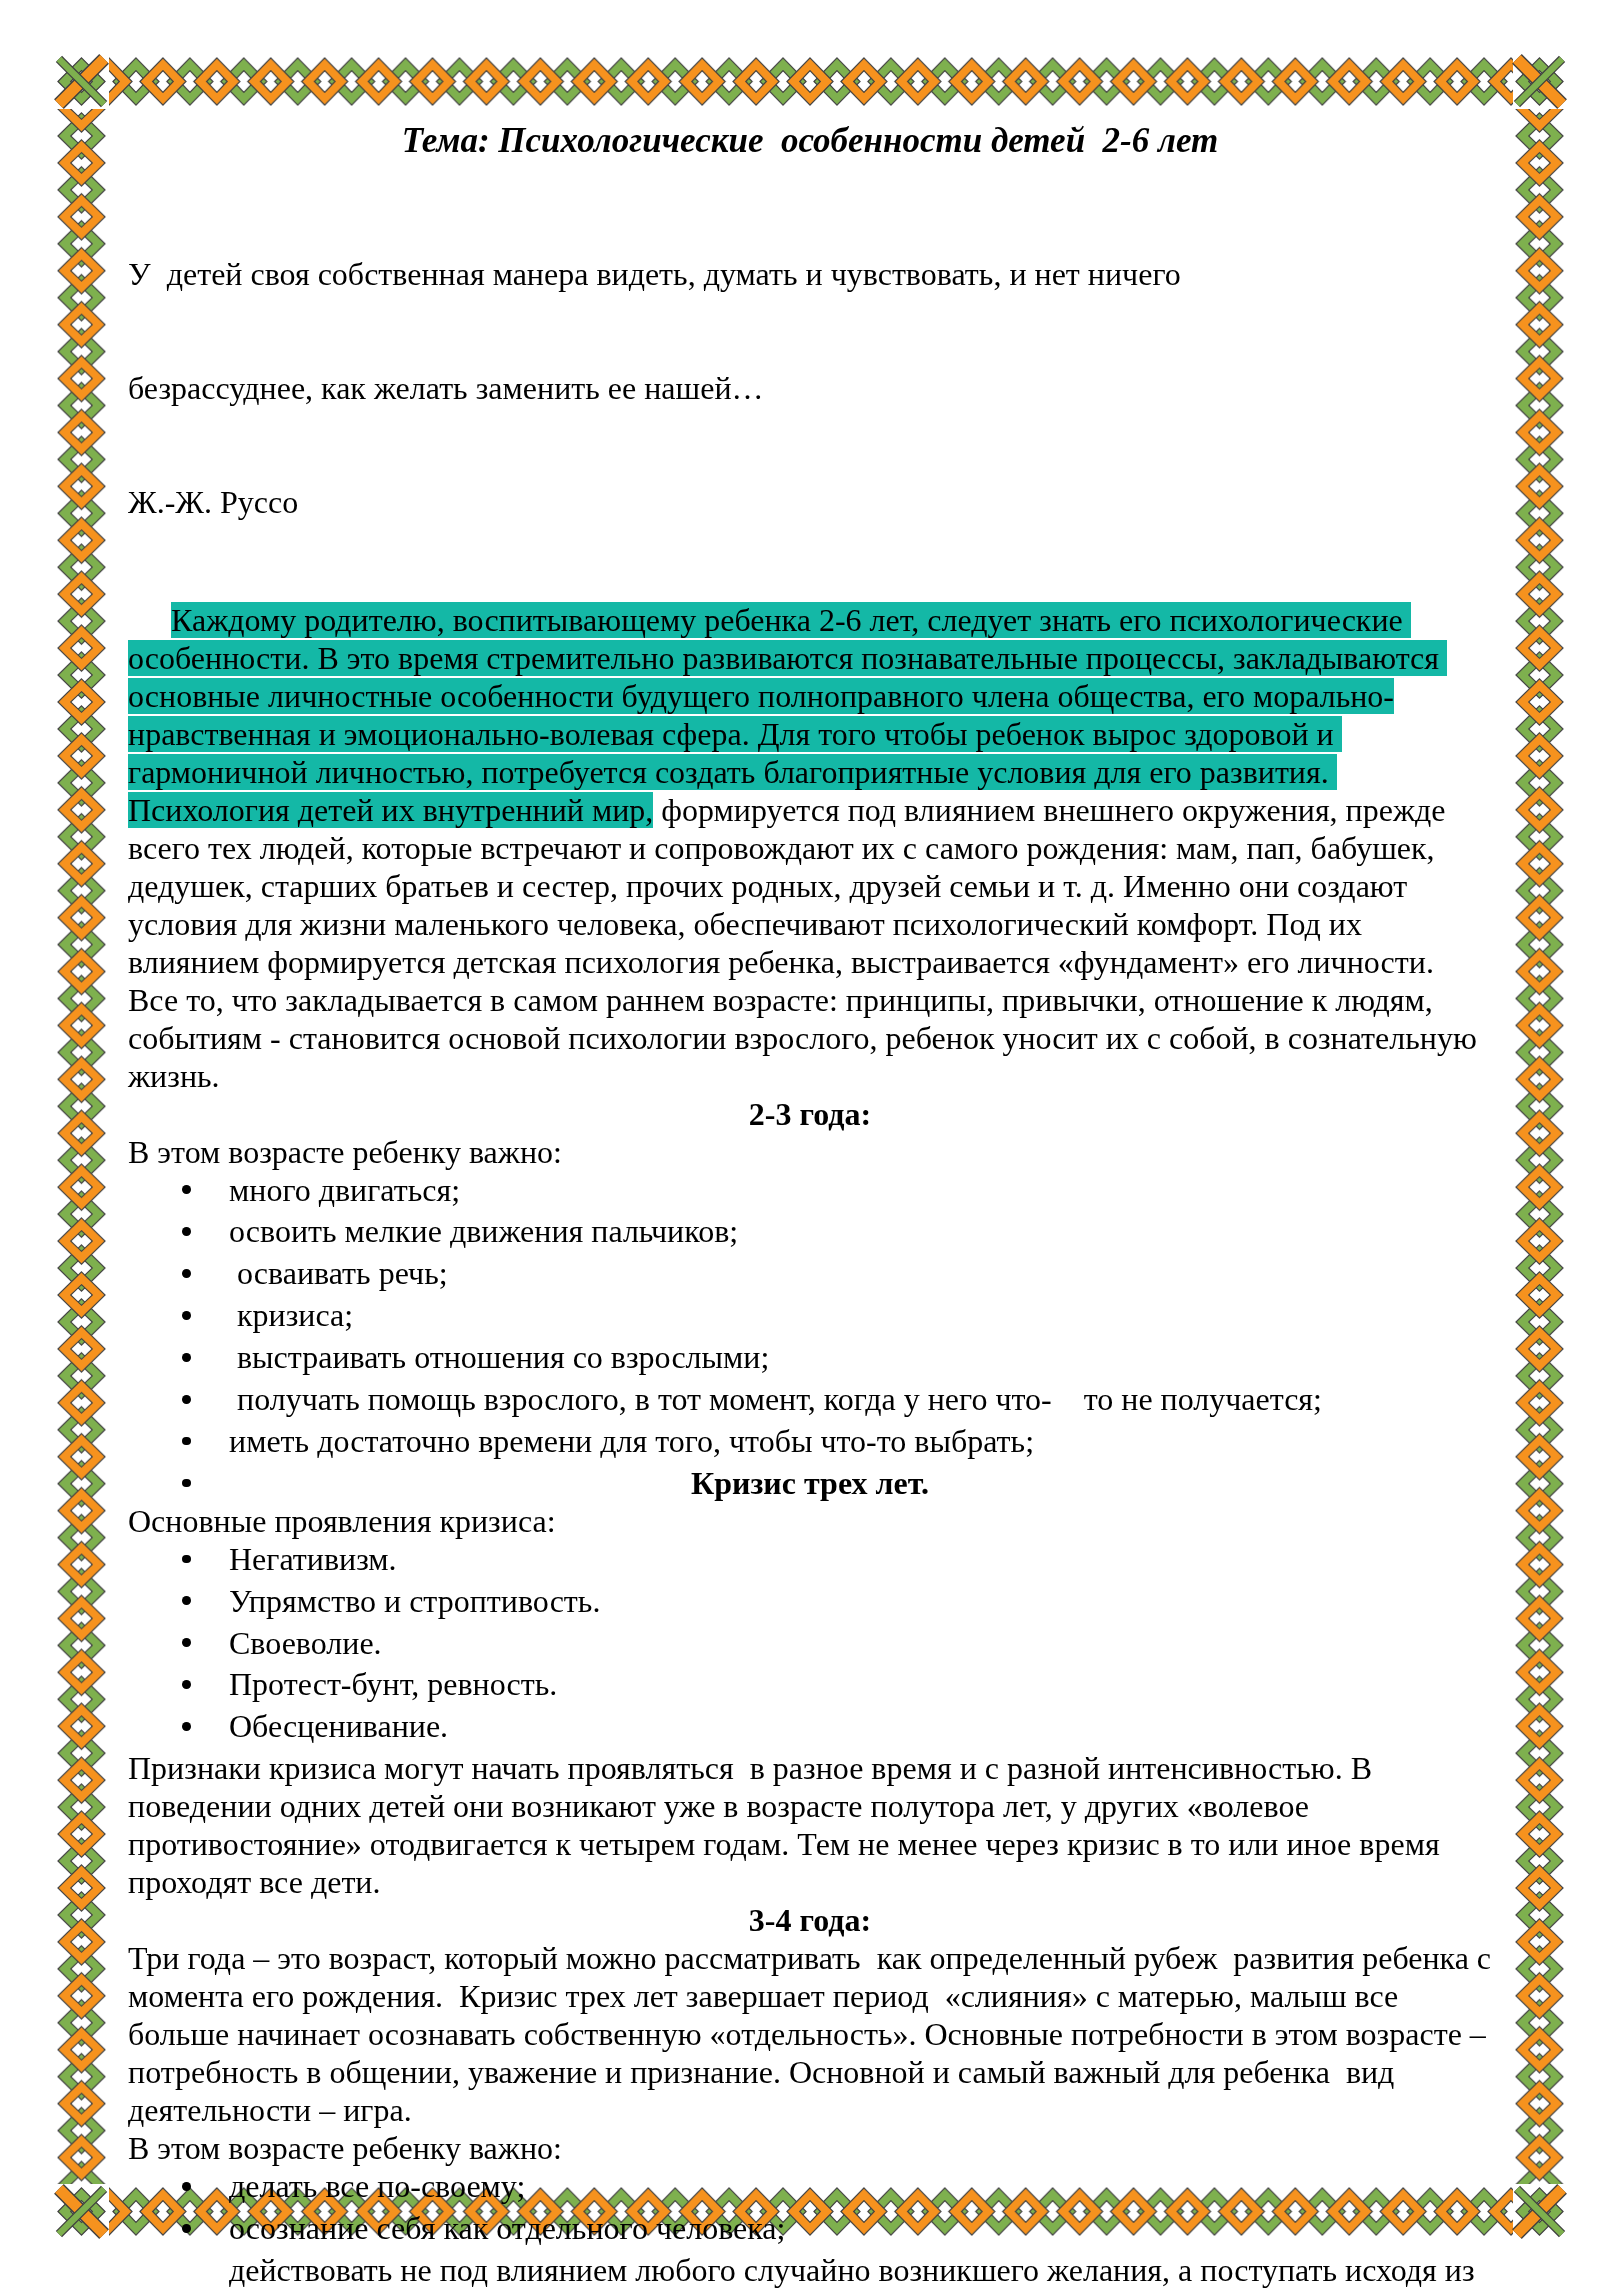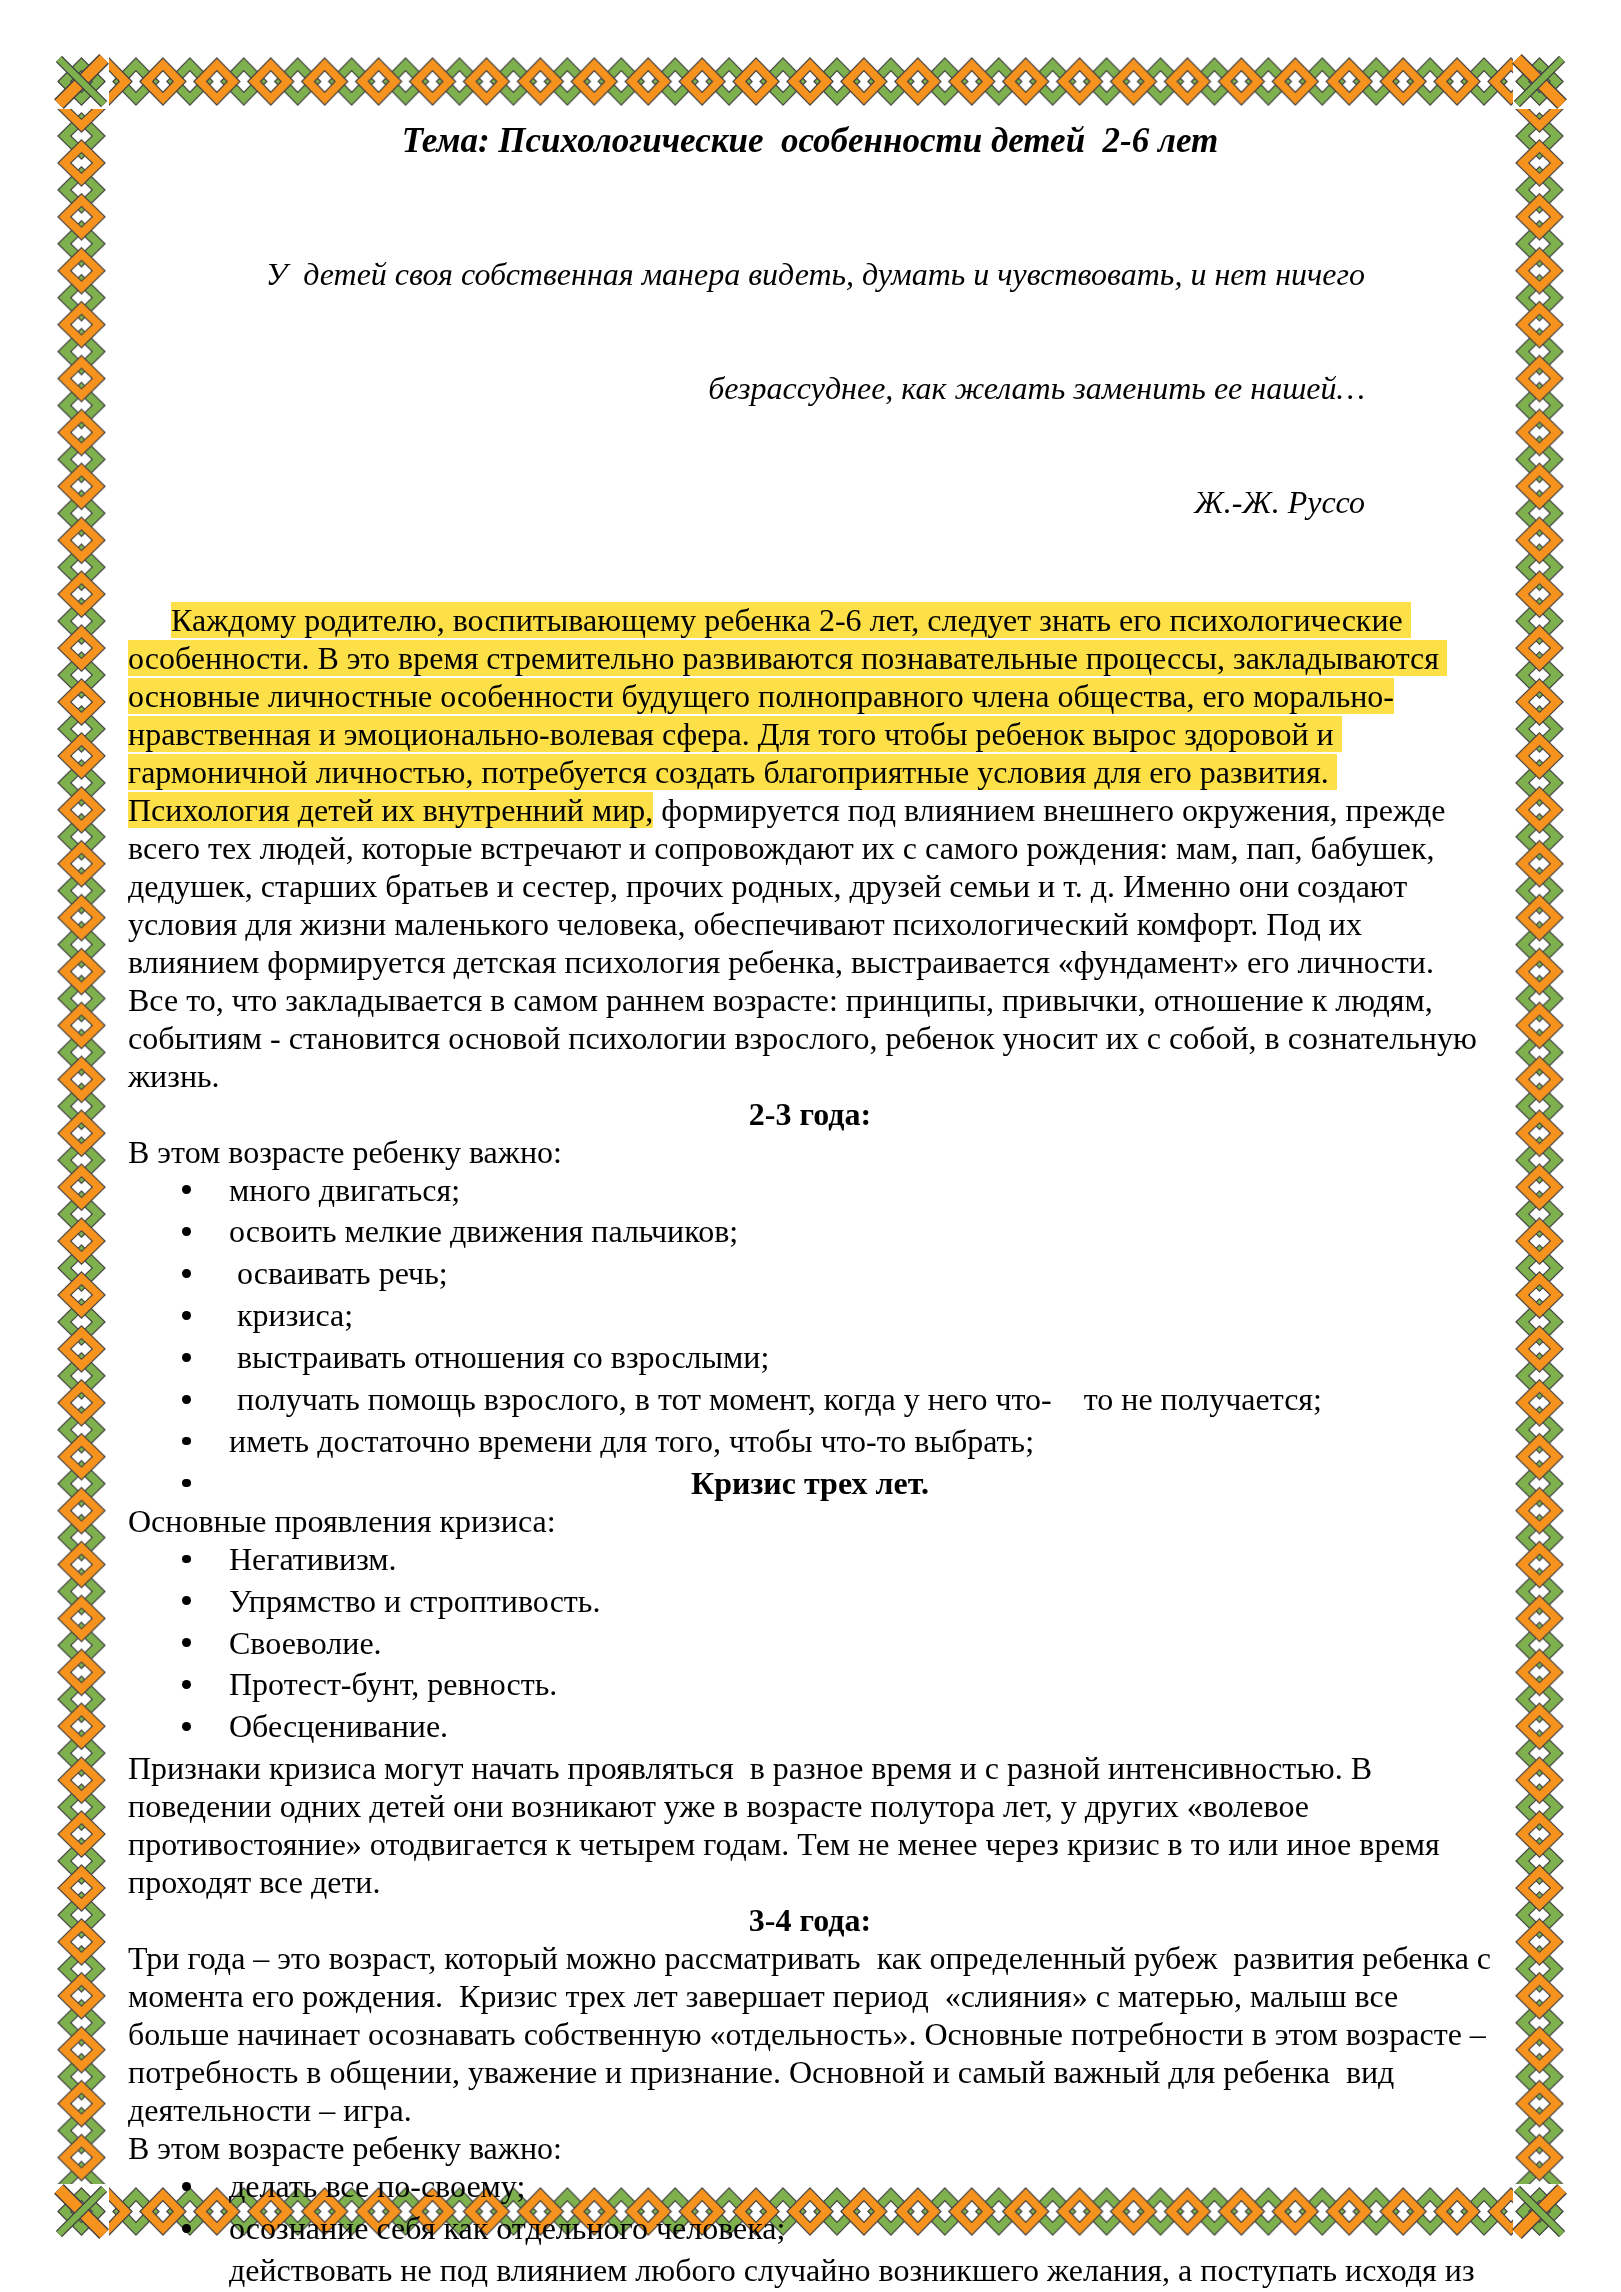--- a/index.html
+++ b/index.html
@@ -30,28 +30,27 @@
   }
   .title {
     margin:0 0 15.7px 0;
     text-align:center;
     font-size:35px; line-height:45px;
     font-weight:bold; font-style:italic;
     white-space:pre-wrap;
   }
   .epigraph {
     margin:0 127px 3.9px 0;
-    text-align:right;
-    font-style:italic;
+    text-align:left;
     white-space:pre-wrap;
   }
   .epigraph .ep-line { white-space:pre-wrap; }
   .para { margin:0; white-space:pre-wrap; }
   .indent-first { text-indent:43px; }
-  .hl { background:#fde047; }
+  .hl { background:#14b8a6; }
   .center-head { margin:0; text-align:center; font-size:32px; line-height:38px; font-weight:bold; white-space:pre-wrap; }
   ul.blist { list-style:none; margin:0 0 2px 0; padding:0; }
   ul.blist li {
     position:relative;
     padding-left:101px;
     margin:0 0 3.9px 0;
     white-space:pre-wrap;
   }
   ul.blist li .dot {
     position:absolute; left:54px; top:14.7px;

